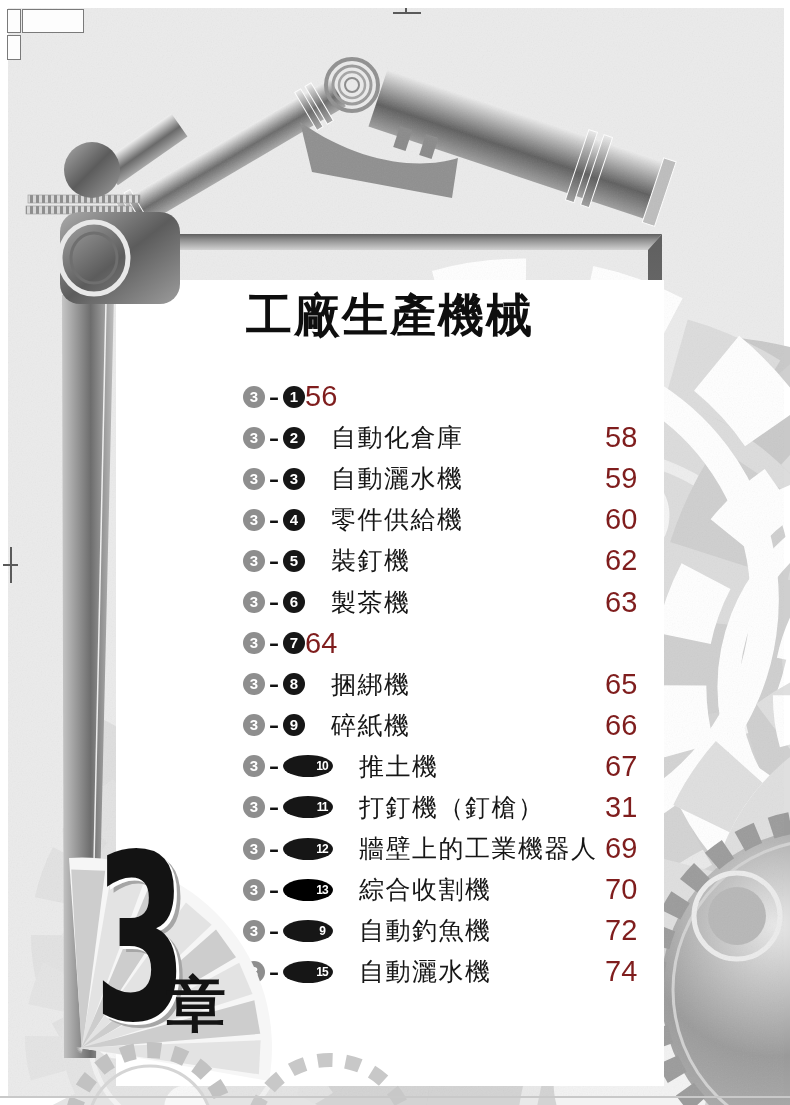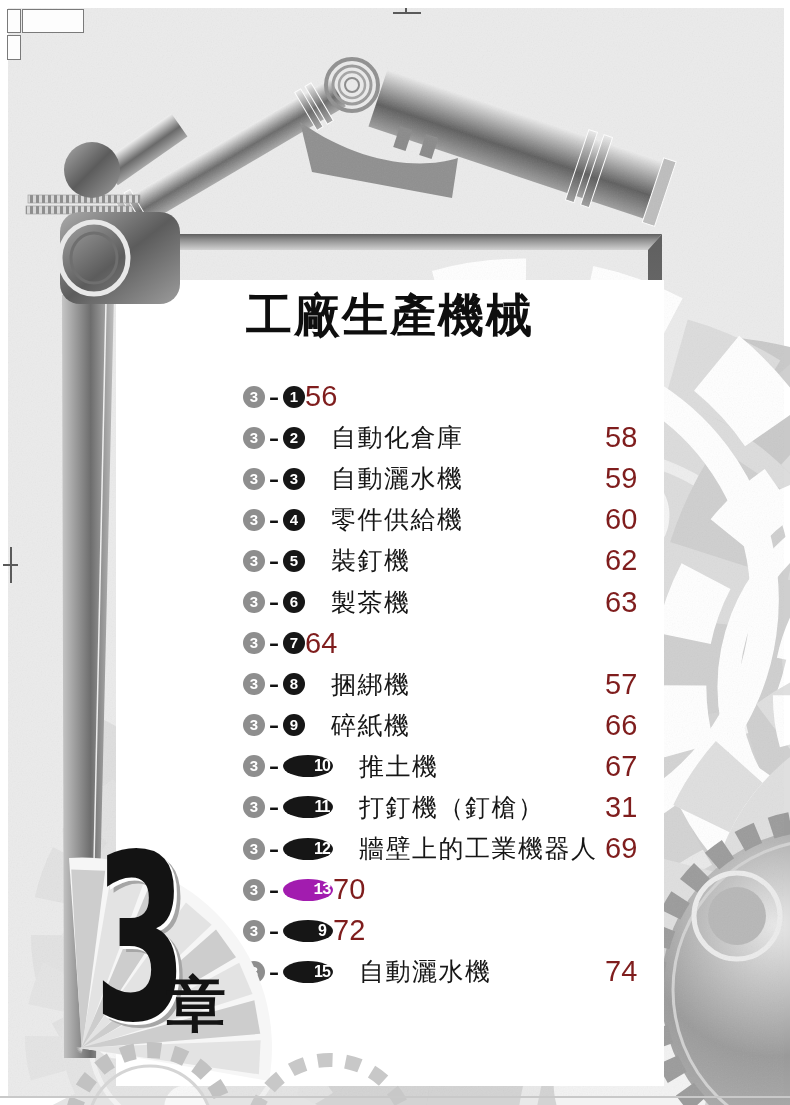--- a/index.html
+++ b/index.html
@@ -24,21 +24,21 @@
     font-family:"DejaVu Serif","Liberation Serif",serif;font-weight:bold;
     font-size:46px;letter-spacing:2px;color:#0e0e0e;line-height:1.2;}
 
   
   .toc{position:absolute;left:127px;top:96px;width:406px;display:flex;flex-direction:column;}
   .toc-row{display:flex;align-items:center;height:41.1px;}
   .ids{display:flex;align-items:center;}
   .badge{width:22px;height:22px;border-radius:50%;color:#fff;font-weight:bold;
     font-family:"Liberation Sans",sans-serif;font-size:15px;line-height:22px;text-align:center;
     flex:0 0 auto;}
-  .badge.two{font-size:16px;letter-spacing:-1px;padding-left:28px;}
+  .badge.two{font-size:12px;letter-spacing:-1px;padding-left:28px;}
   .dash{font-weight:900;font-size:20px;margin:0 4px;color:#111;line-height:22px;}
   .toc-label{flex:1;margin-left:26px;font-size:25px;letter-spacing:1.5px;color:#161616;
     white-space:nowrap;}
   .toc-page{font-family:"Liberation Sans",sans-serif;font-size:29px;font-weight:500;
     color:#7f1d1d;text-align:left;min-width:44px;}
 
   
   .big-number{position:absolute;left:94px;top:825px;font-size:230px;line-height:1;
     font-weight:900;color:#131313;font-family:"DejaVu Sans",sans-serif;
     transform:scaleX(0.58);transform-origin:left top;
@@ -281,21 +281,21 @@
     <span class="toc-page">64</span>
   </div>
 
   <div class="toc-row">
     <span class="ids">
       <span class="badge gray" style="background: rgb(142, 142, 142); color: rgb(255, 255, 255);">3</span>
       <span class="dash">–</span>
       <span class="badge black" style="background: rgb(22, 22, 22); color: rgb(255, 255, 255);">8</span>
     </span>
     <span class="toc-label">捆綁機</span>
-    <span class="toc-page">57</span>
+    <span class="toc-page">65</span>
   </div>
 
   <div class="toc-row">
     <span class="ids">
       <span class="badge gray" style="background: rgb(142, 142, 142); color: rgb(255, 255, 255);">3</span>
       <span class="dash">–</span>
       <span class="badge black" style="background: rgb(22, 22, 22); color: rgb(255, 255, 255);">9</span>
     </span>
     <span class="toc-label">碎紙機</span>
     <span class="toc-page">66</span>
@@ -328,31 +328,33 @@
       <span class="badge black two" style="background: rgb(22, 22, 22); color: rgb(255, 255, 255);">12</span>
     </span>
     <span class="toc-label">牆壁上的工業機器人</span>
     <span class="toc-page">69</span>
   </div>
 
   <div class="toc-row">
     <span class="ids">
       <span class="badge gray" style="background: rgb(142, 142, 142); color: rgb(255, 255, 255);">3</span>
       <span class="dash">–</span>
-      <span class="badge black two" style="background: #a21caf; color: rgb(255, 255, 255); font-family: Liberation Mono, monospace;">13</span>
-    </span>
+      <span class="badge black two" style="background: #000000; color: rgb(255, 255, 255);">13</span>
+    </span>
+    <span class="toc-label">綜合收割機</span>
     <span class="toc-page">70</span>
   </div>
 
   <div class="toc-row">
     <span class="ids">
       <span class="badge gray" style="background: rgb(142, 142, 142); color: rgb(255, 255, 255);">3</span>
       <span class="dash">–</span>
       <span class="badge black two" style="background: rgb(22, 22, 22); color: rgb(255, 255, 255);">9</span>
     </span>
+    <span class="toc-label">自動釣魚機</span>
     <span class="toc-page">72</span>
   </div>
 
   <div class="toc-row">
     <span class="ids">
       <span class="badge gray" style="background: rgb(142, 142, 142); color: rgb(255, 255, 255);">3</span>
       <span class="dash">–</span>
       <span class="badge black two" style="background: rgb(22, 22, 22); color: rgb(255, 255, 255);">15</span>
     </span>
     <span class="toc-label">自動灑水機</span>

